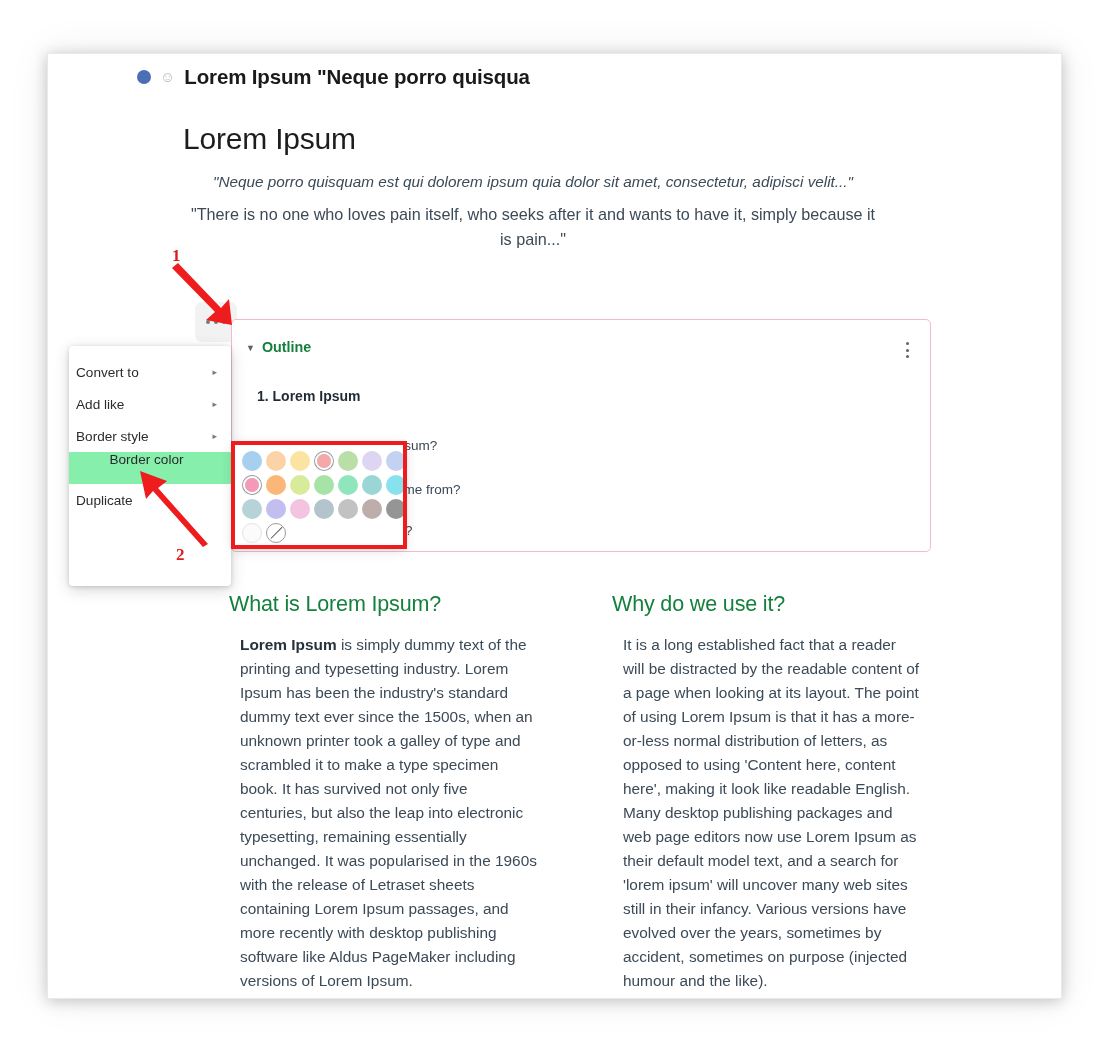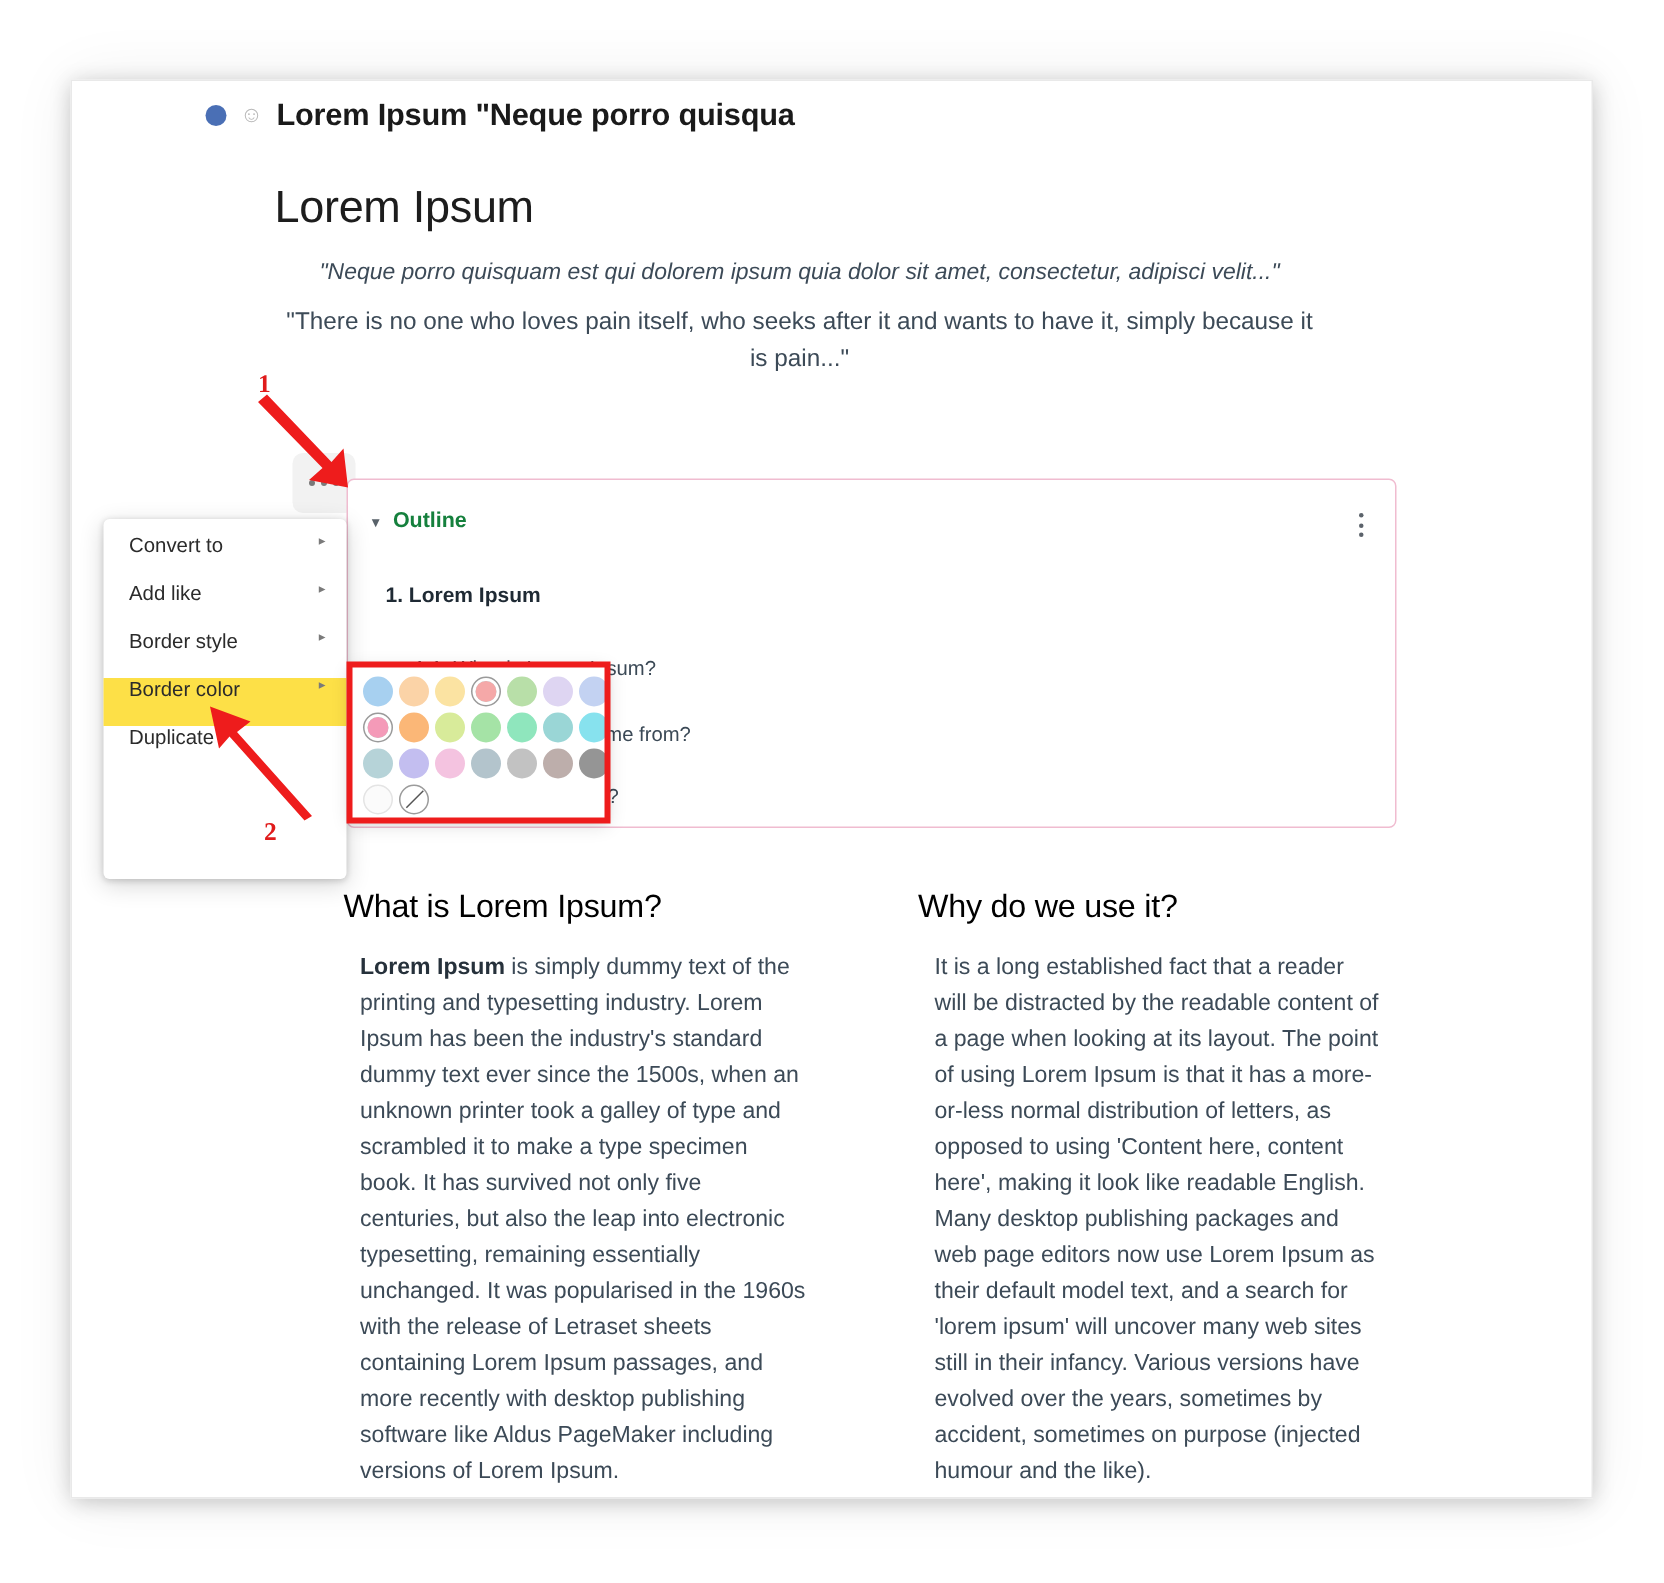--- a/index.html
+++ b/index.html
@@ -143,26 +143,26 @@
     left: 69px; top: 346px;
     width: 162px; height: 240px;
     background: #ffffff;
     border-radius: 4px;
     box-shadow: 0 1px 4px rgba(0,0,0,0.16), 0 4px 16px rgba(0,0,0,0.16);
     padding: 10px 0;
   }
   .menu-item {
     position: relative;
     height: 32px;
-    display: flex; 
-    padding: 0 14px 0 17px;
+    display: flex; align-items: center;
+    padding: 0 14px 0 7px;
     font-size: 13.6px;
     color: #2b2b2b;
   }
-  .menu-item.highlight { background: #fde047; }
+  .menu-item.highlight { background: #86efac; flex-direction: column; }
   .menu-item .label { flex: 1; white-space: nowrap; }
   .menu-arrow {
     font-size: 9px; color: #7a7a7a; line-height: 1;
   }
 
   
   #color-popup {
     position: absolute;
     left: 233px; top: 443px;
     width: 172px; height: 104px;
@@ -217,21 +217,21 @@
     font-family: "Liberation Serif", serif;
   }
   #anno-num-1 { left: 172px; top: 246px; }
   #anno-num-2 { left: 176px; top: 545px; }
   .anno-arrow { position: absolute; }
 
   
   #col-left  { position: absolute; left: 229px; top: 592px; width: 320px; }
   #col-right { position: absolute; left: 612px; top: 592px; width: 320px; }
   .col-heading {
-    font-size: 21.5px; font-weight: 400; color: #000000;
+    font-size: 21.5px; font-weight: 400; color: #15803d;
     letter-spacing: -0.15px; margin: 0 0 16px 0;
   }
   .col-body {
     font-size: 15.4px; line-height: 24px; color: #3c4a57;
     margin: 11px;
   }
   .col-body b { font-weight: bold; color: #26313b; }
 </style>
 </head>
 <body>

